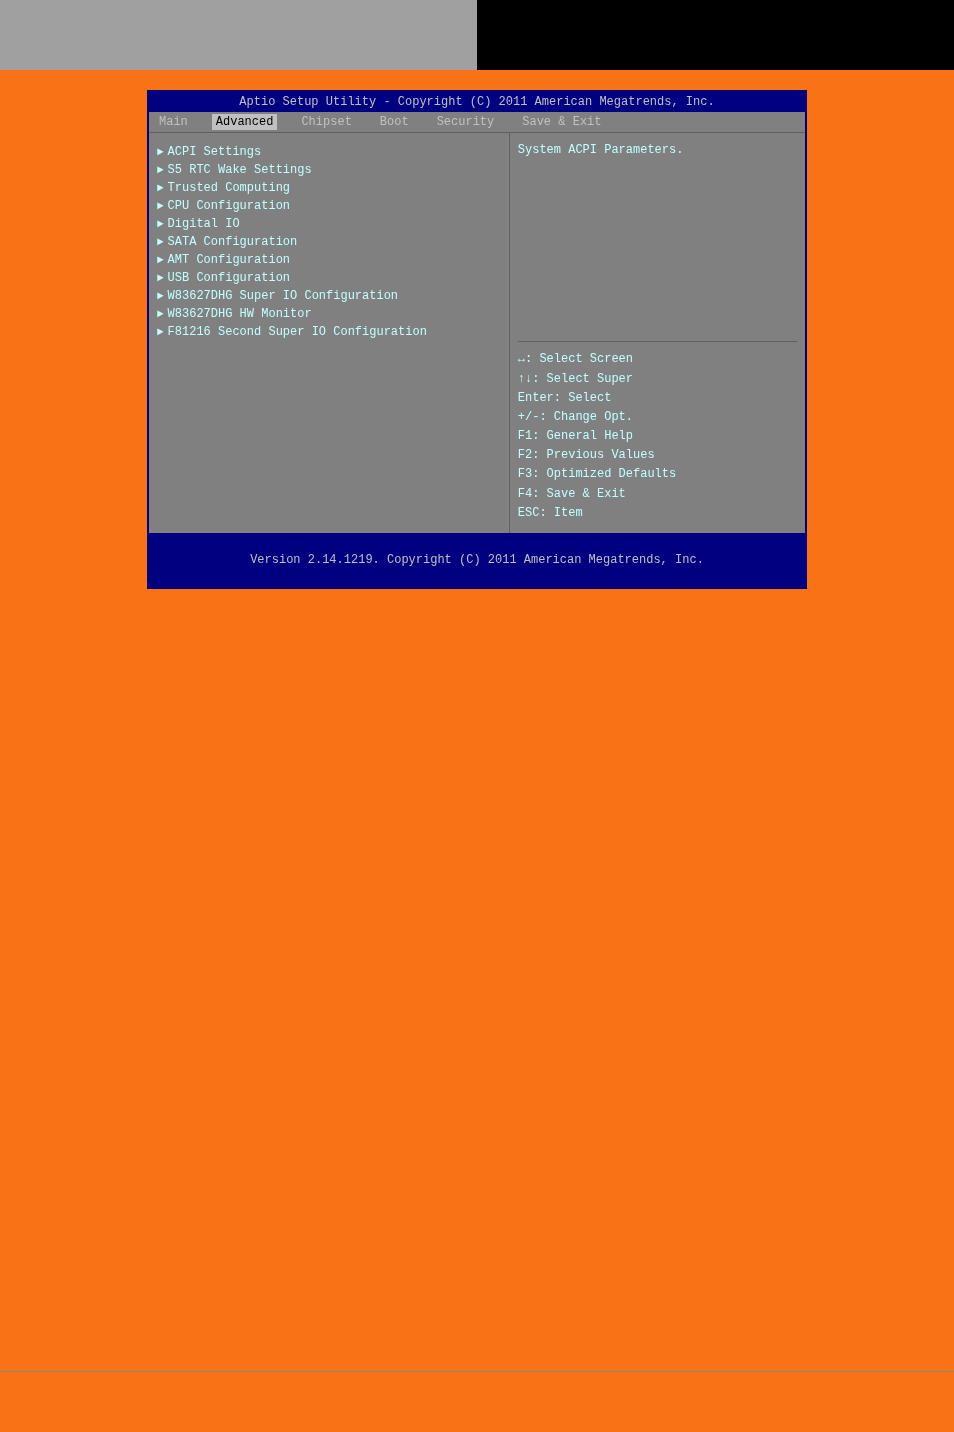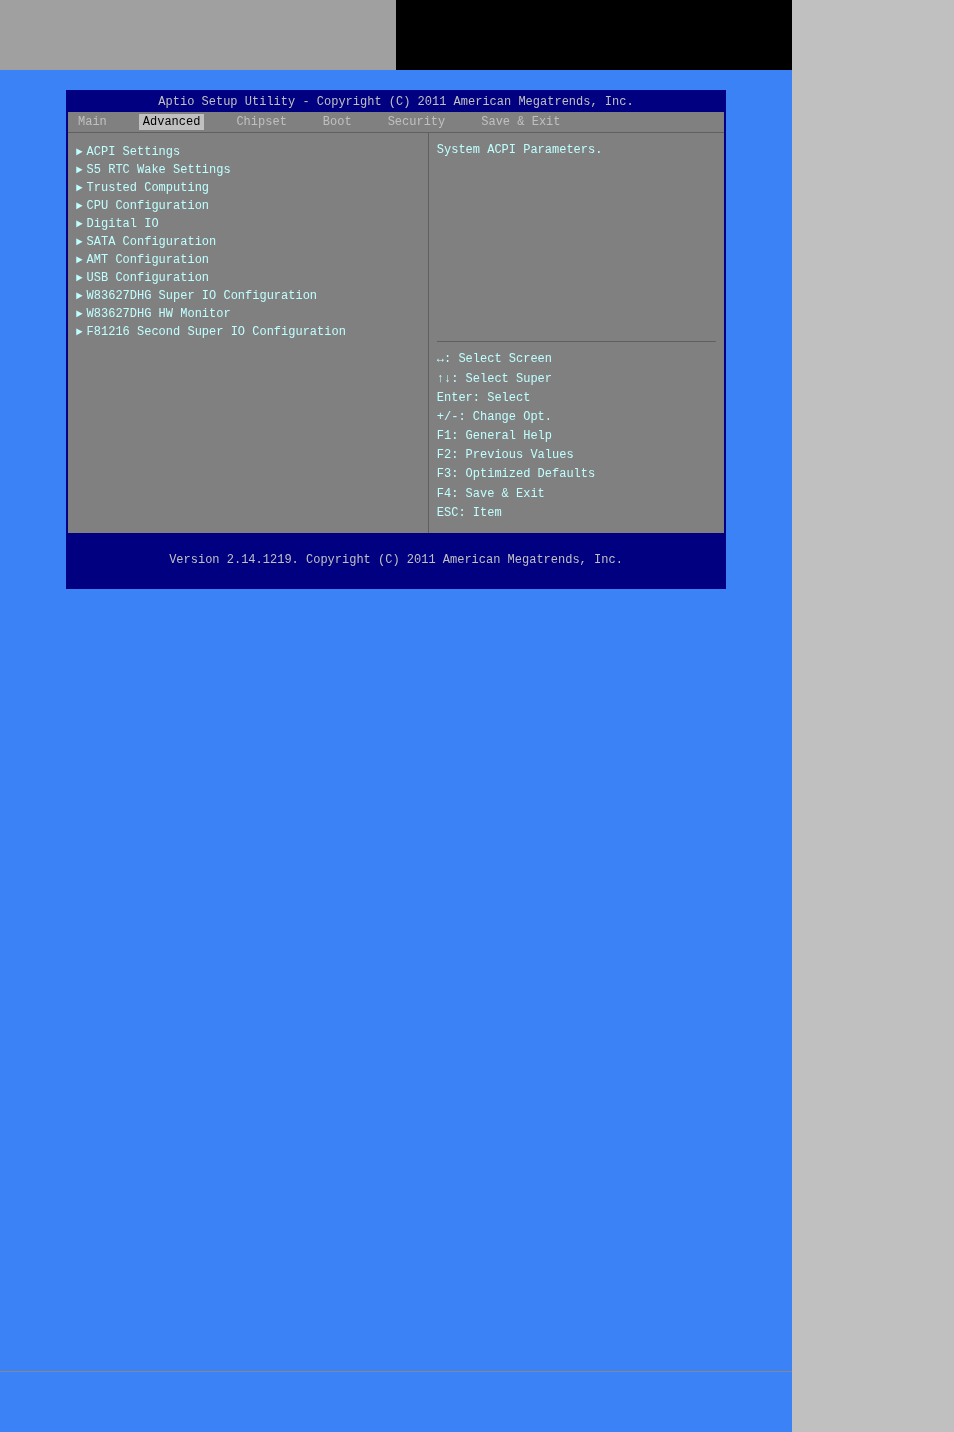--- a/index.html
+++ b/index.html
@@ -5,23 +5,23 @@
     * { margin: 0; padding: 0; box-sizing: border-box; }
     body {
       background: #c0c0c0;
       font-family: 'Courier New', Courier, monospace;
       font-size: 13px;
       width: 954px;
       min-height: 1432px;
     }
 
     .page-wrapper {
-      width: 792px;
+      width: 954px;
       min-height: 1432px;
-      background: #3b82f6;
+      background: #f97316;
       position: relative;
     }
 
     
     .top-banner {
       display: flex;
       width: 100%;
       height: 70px;
       margin-bottom: 20px;
     }
@@ -52,21 +52,21 @@
       padding: 3px 6px;
       font-size: 12px;
       font-family: 'Courier New', Courier, monospace;
     }
 
     
     .bios-menu {
       background: #808080;
       padding: 2px 6px;
       display: flex;
-      gap: 28px;
+      gap: 20px;
       font-size: 12px;
       color: #c0c0c0;
     }
     .bios-menu-item {
       cursor: pointer;
       padding: 1px 4px;
       font-family: 'Courier New', Courier, monospace;
     }
     .bios-menu-item.active {
       background: #c0c0c0;

